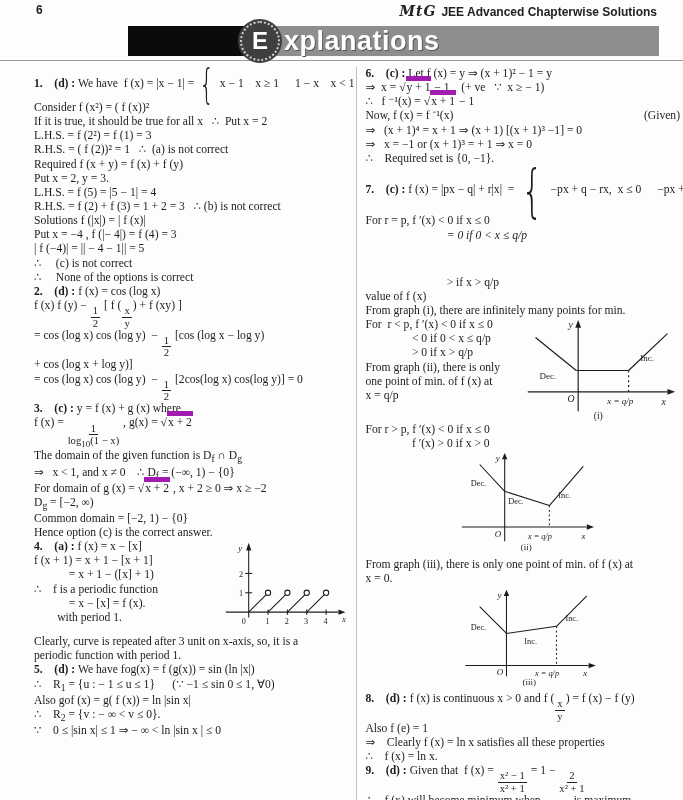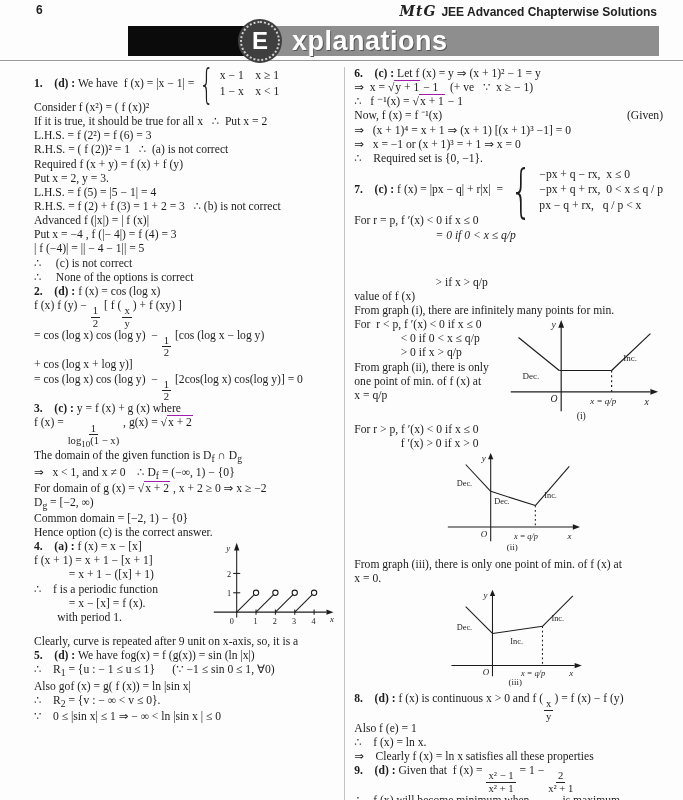--- a/index.html
+++ b/index.html
@@ -18,40 +18,40 @@
   .banner-black{width:120px;background:#0b0b0b;}
   .banner-gray{flex:1;background:#8e8e8e;}
   .banner-title{position:absolute;left:112px;top:-5px;display:flex;align-items:center;}
   .e-circle{
     width:36px;height:36px;border-radius:50%;background:#3f3f3f;border:2px dotted #cfcfcf;
     box-shadow:0 0 0 2px #3f3f3f;display:flex;align-items:center;justify-content:center;
     color:#fff;font-family:"Liberation Sans",sans-serif;font-weight:bold;font-size:24px;
   }
   .banner-rest{
     color:#fff;font-family:"Liberation Sans",sans-serif;font-weight:bold;font-size:27px;
-    margin-left:12px;letter-spacing:0.5px;text-shadow:1px 1px 0 #555;
+    margin-left:4px;letter-spacing:0.5px;text-shadow:1px 1px 0 #555;
   }
   .rule{border-top:1px solid #9a9a9a;margin:4px 0 0 0;}
   .content{display:flex;padding:6px 20px 0 34px;}
   .col{width:50%;font-size:11.6px;line-height:1.22;}
   .col.left{border-right:1px solid #c2c2c2;padding-right:7px;}
   .col.right{padding-left:9px;}
   .ln{white-space:nowrap;}
   .ln.ra{text-align:left;padding-right:34px;}
   .ln .rt{float:right;}
   .ln b{font-weight:bold;}
   .fr{display:inline-flex;flex-direction:column;align-items:center;vertical-align:-0.5em;line-height:1.05;font-size:0.92em;margin:0 1px;}
   .fr .nu{border-bottom:1px solid #222;padding:0 2px 0px;}
   .fr .de{padding-top:0px;}
   .sq{white-space:nowrap;}
-  .sq .vin{border-top:1px solid #a21caf;padding:0 1px;}
+  .sq .vin{border-top:5px solid #a21caf;padding:0 1px;}
   .cases{display:flex;align-items:center;}
   .cpre{flex:none;}
   .brace{font-family:"DejaVu Sans",sans-serif;font-weight:100;line-height:0.85;display:inline-block;transform:scaleX(.6);transform-origin:center;margin:0 0px;}
-  .crows{display:inline-flex;flex-direction:column;}
+  .crows{display:inline-flex;flex-direction:row;gap:16px;}
   .crows span{line-height:1.35;}
   .flexrow{display:flex;align-items:flex-start;}
   .flexrow .grow{flex:1;min-width:0;}
   .gcenter{text-align:center;margin:1px 0;}
   svg{overflow:visible;}
   svg line,svg path,svg polyline{stroke:#1c1c1c;stroke-width:1.2;fill:none;}
   svg polygon{fill:#1c1c1c;stroke:none;}
   svg circle{fill:#fff;stroke:#1c1c1c;stroke-width:1.2;}
   svg text{font-family:"Liberation Serif",serif;font-size:10px;fill:#1c1c1c;}
   svg text.it{font-style:italic;}
@@ -90,27 +90,27 @@
           <div class="ln cases">
             <span class="cpre"><b>1.</b>&nbsp;&nbsp;&nbsp;&nbsp;<b>(d) :</b> We have&nbsp;&nbsp;f (x) = |x − 1| =</span>
             <span class="brace" style="font-size:40px">{</span>
             <span class="crows">
               <span>x − 1&nbsp;&nbsp;&nbsp;&nbsp;x ≥ 1</span>
               <span>1 − x&nbsp;&nbsp;&nbsp;&nbsp;x &lt; 1</span>
             </span>
           </div>
           <div class="ln">Consider f (x²) = ( f (x))²</div>
           <div class="ln">If it is true, it should be true for all x&nbsp;&nbsp;&nbsp;∴&nbsp;&nbsp;Put x = 2</div>
-          <div class="ln">L.H.S. = f (2²) = f (6) = 3</div>
+          <div class="ln">L.H.S. = f (2²) = f (1) = 3</div>
           <div class="ln">R.H.S. = ( f (2))² = 1&nbsp;&nbsp;&nbsp;∴&nbsp;&nbsp;(a) is not correct</div>
           <div class="ln">Required f (x + y) = f (x) + f (y)</div>
           <div class="ln">Put x = 2, y = 3.</div>
           <div class="ln">L.H.S. = f (5) = |5 − 1| = 4</div>
           <div class="ln">R.H.S. = f (2) + f (3) = 1 + 2 = 3&nbsp;&nbsp;&nbsp;∴ (b) is not correct</div>
-          <div class="ln">Advanced f (|x|) = | f (x)|</div>
+          <div class="ln">Solutions f (|x|) = | f (x)|</div>
           <div class="ln">Put x = −4 , f (|− 4|) = f (4) = 3</div>
           <div class="ln">| f (−4)| = || − 4 − 1|| = 5</div>
           <div class="ln">∴&nbsp;&nbsp;&nbsp;&nbsp;&nbsp;(c) is not correct</div>
           <div class="ln">∴&nbsp;&nbsp;&nbsp;&nbsp;&nbsp;None of the options is correct</div>
           <div class="ln"><b>2.</b>&nbsp;&nbsp;&nbsp;&nbsp;<b>(d) :</b> f (x) = cos (log x)</div>
           <div class="ln">f (x) f (y) − <span class="fr">
               <span class="nu">1</span>
               <span class="de">2</span>
             </span> [ f (<span class="fr">
               <span class="nu">x</span>
@@ -170,21 +170,22 @@
           <text class="sm" x="25" y="64">1</text>
           <text class="sm" x="25" y="42">2</text>
           <text class="sm" x="28" y="95">0</text>
           <text class="sm" x="55" y="95">1</text>
           <text class="sm" x="77" y="95">2</text>
           <text class="sm" x="99" y="95">3</text>
           <text class="sm" x="121" y="95">4</text>
         </svg>
       </div>
       <div>
-          <div class="ln">Clearly, curve is repeated after 9 unit on x-axis, so, it is a</div>
+          <div class="ln">Clearly, curve is repeated after 3 unit on x-axis, so, it is a</div>
+          <div class="ln">periodic function with period 1.</div>
           <div class="ln"><b>5.</b>&nbsp;&nbsp;&nbsp;&nbsp;<b>(d) :</b> We have fog(x) = f (g(x)) = sin (ln |x|)</div>
           <div class="ln">∴&nbsp;&nbsp;&nbsp;&nbsp;R<sub>1</sub> = {u : − 1 ≤ u ≤ 1}&nbsp;&nbsp;&nbsp;&nbsp;&nbsp;&nbsp;(∵ −1 ≤ sin 0 ≤ 1, ∀0)</div>
           <div class="ln">Also gof (x) = g( f (x)) = ln |sin x|</div>
           <div class="ln">∴&nbsp;&nbsp;&nbsp;&nbsp;R<sub>2</sub> = {v : − ∞ &lt; v ≤ 0}.</div>
           <div class="ln">∵&nbsp;&nbsp;&nbsp;&nbsp;0 ≤ |sin x| ≤ 1 ⇒ − ∞ &lt; ln |sin x | ≤ 0</div>
         </div>
     </div>
 
     <div class="col right">
       <div>
@@ -284,22 +285,22 @@
           <text class="sm it" x="96" y="100">x = q/p</text>
           <text x="82" y="110">(iii)</text>
         </svg>
       </div>
       <div>
           <div class="ln"><b>8.</b>&nbsp;&nbsp;&nbsp;&nbsp;<b>(d) :</b> f (x) is continuous x &gt; 0 and f (<span class="fr">
               <span class="nu">x</span>
               <span class="de">y</span>
             </span>) = f (x) − f (y)</div>
           <div class="ln">Also f (e) = 1</div>
+          <div class="ln">⇒&nbsp;&nbsp;&nbsp;&nbsp;Clearly f (x) = ln x satisfies all these properties</div>
           <div class="ln">∴&nbsp;&nbsp;&nbsp;&nbsp;f (x) = ln x.</div>
-          <div class="ln">⇒&nbsp;&nbsp;&nbsp;&nbsp;Clearly f (x) = ln x satisfies all these properties</div>
           <div class="ln"><b>9.</b>&nbsp;&nbsp;&nbsp;&nbsp;<b>(d) :</b> Given that&nbsp;&nbsp;f (x) = <span class="fr">
               <span class="nu">x² − 1</span>
               <span class="de">x² + 1</span>
             </span> = 1 − <span class="fr">
               <span class="nu">2</span>
               <span class="de">x² + 1</span>
             </span></div>
           <div class="ln">∴&nbsp;&nbsp;&nbsp;&nbsp;f (x) will become minimum when <span class="fr">
               <span class="nu">2</span>
               <span class="de">x² + 1</span>

